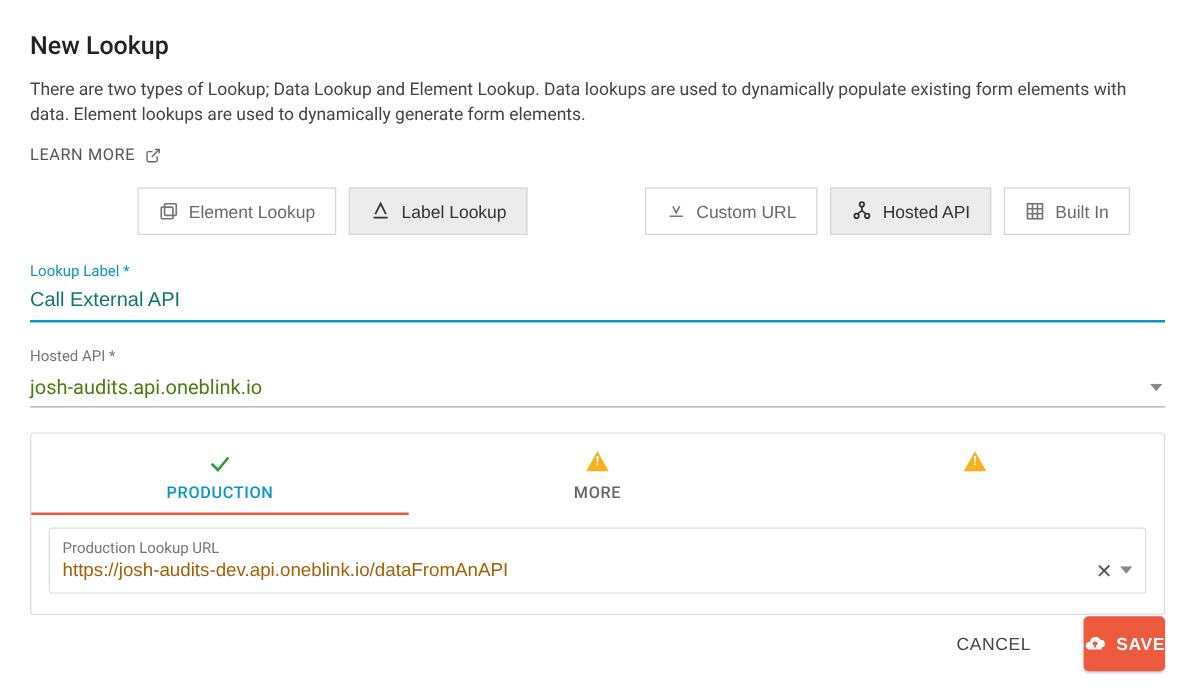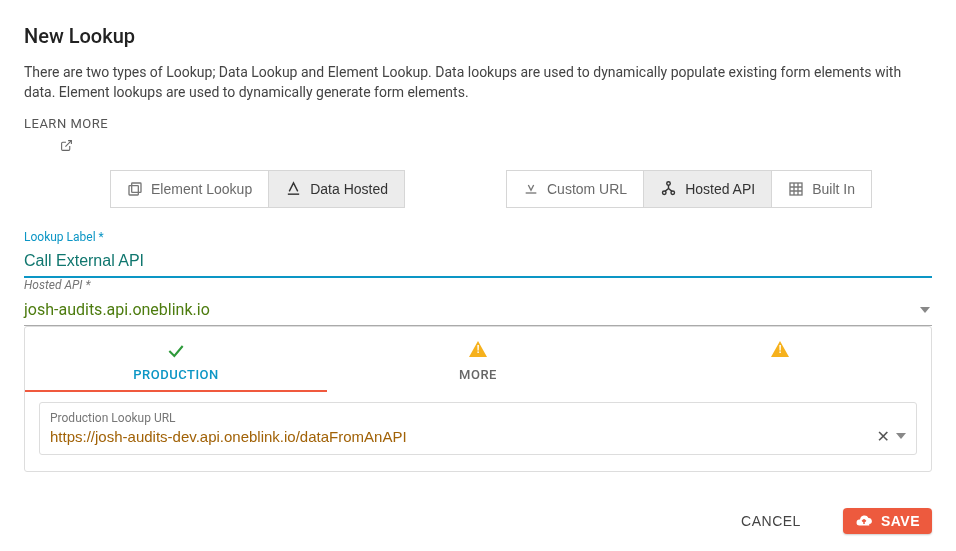--- a/index.html
+++ b/index.html
@@ -26,59 +26,59 @@
   }
   .learn-more {
     display: inline-flex;
     align-items: center;
     font-size: 13px;
     letter-spacing: 0.5px;
     color: #555;
     cursor: pointer;
     margin-bottom: 18px;
     gap: 8px;
-    flex-direction: column;
   }
   .learn-more svg { stroke: #666; }
 
   .toggle-row {
     display: flex;
     justify-content: space-between;
     margin-bottom: 22px;
   }
   .seg-group {
     display: inline-flex;
     border-radius: 4px;
+    gap: 11px;
   }
   .seg-btn {
     display: inline-flex;
     align-items: center;
     gap: 8px;
     height: 38px;
     padding: 0 16px;
     border: 1px solid #d6d6d6;
     background: #fff;
     color: #6a6a6a;
     font-size: 14px;
     cursor: pointer;
   }
   .seg-btn + .seg-btn { margin-left: -1px; }
   .seg-btn.active {
     background: #ececec;
     color: #333;
   }
   .seg-btn svg { flex-shrink: 0; }
 
-  .field { }
+  .field { margin-bottom: 20px; }
   .field-label {
     font-size: 12px;
     color: #0c96c5;
     margin-bottom: 4px;
   }
-  .field-label.grey { color: #757575; font-style: italic; }
+  .field-label.grey { color: #757575; }
   .text-input {
     width: 100%;
     border: none;
     border-bottom: 2px solid #0c96c5;
     font-size: 16px;
     padding: 4px 0 6px 0;
     color: #0f766e;
     outline: none;
     background: transparent;
   }
@@ -195,22 +195,22 @@
     padding: 8px 10px;
   }
   .btn-save {
     display: inline-flex;
     align-items: center;
     gap: 8px;
     background: #ed5a3e;
     color: #fff;
     border: none;
     border-radius: 4px;
-    height: 26px;
-    padding: 0 12px;
+    height: 44px;
+    padding: 0 0;
     font-size: 14px;
     font-weight: 600;
     letter-spacing: 0.5px;
     cursor: pointer;
     box-shadow: 0 1px 2px rgba(0,0,0,0.2);
   }
 </style>
 </head>
 <body>
 
@@ -236,25 +236,25 @@
         <rect x="7" y="3" width="14" height="14" rx="1"></rect>
           <rect x="3" y="7" width="14" height="14" rx="1"></rect>
       </svg>
       <span>Element Lookup</span>
     </button>
     <button class="seg-btn active">
       <svg width="17" height="17" viewBox="0 0 24 24" fill="none" stroke="#333" stroke-width="2">
         <path d="M6 16l6-12 6 12"></path>
           <path d="M4 20h16"></path>
       </svg>
-      <span>Data Hosted</span>
-    </button>
-  </div>
-
-  <div class="seg-group" style="margin-right:60px;">
+      <span>Label Lookup</span>
+    </button>
+  </div>
+
+  <div class="seg-group" style="margin-right:28px;">
     <button class="seg-btn">
       <svg width="16" height="16" viewBox="0 0 24 24" fill="none" stroke="#777" stroke-width="2">
         <path d="M4 18h16"></path>
           <path d="M8 6l4 8 4-8"></path>
       </svg>
       <span>Custom URL</span>
     </button>
     <button class="seg-btn active">
       <svg width="17" height="17" viewBox="0 0 24 24" fill="none" stroke="#333" stroke-width="2">
         <circle cx="12" cy="5" r="2.5"></circle>

